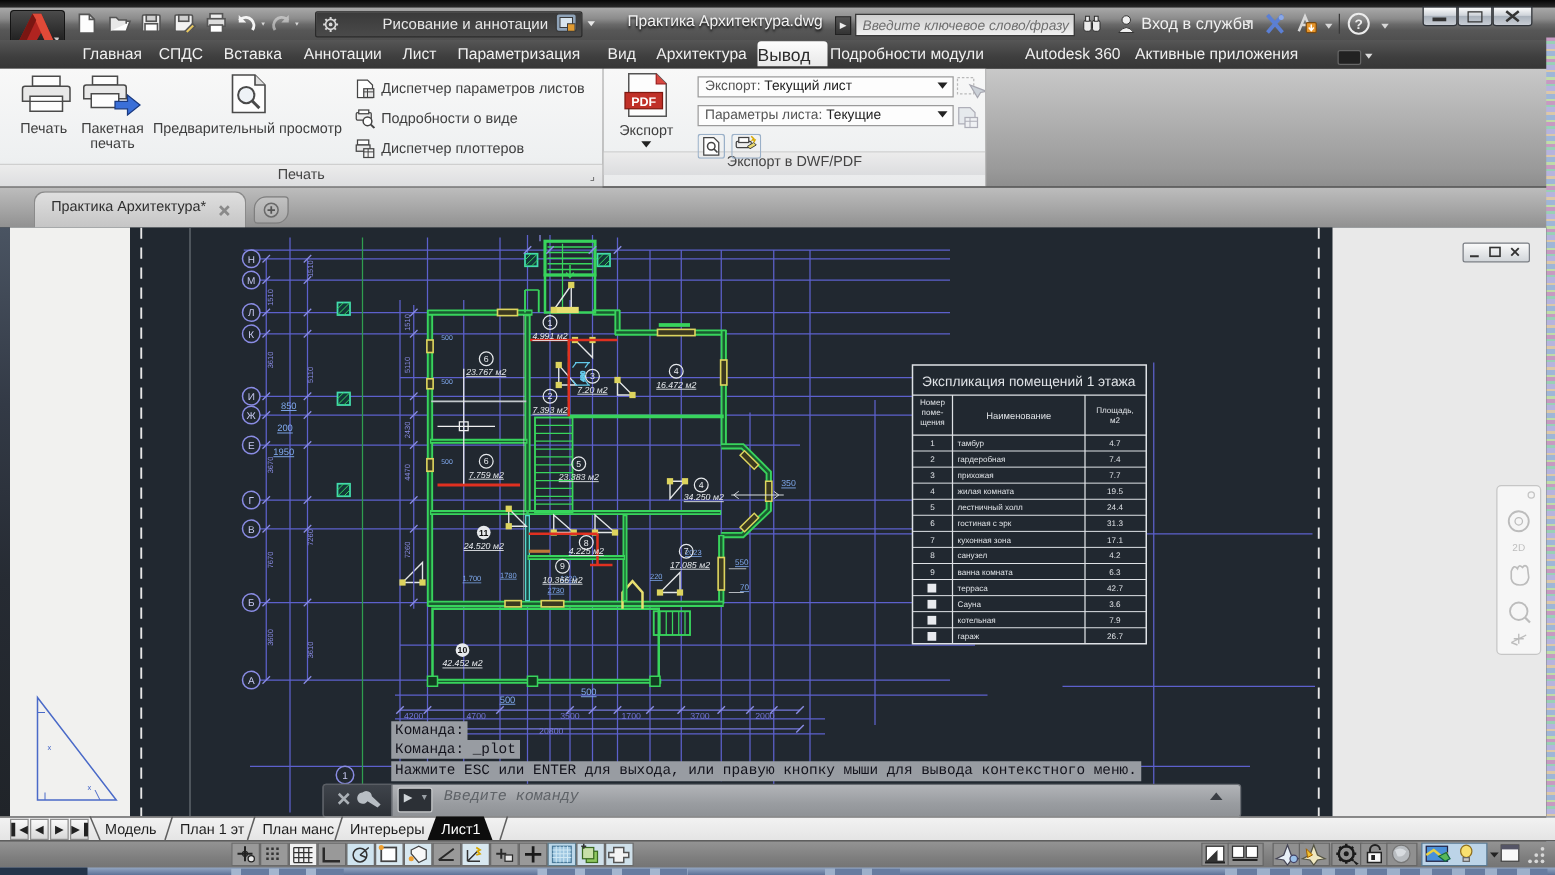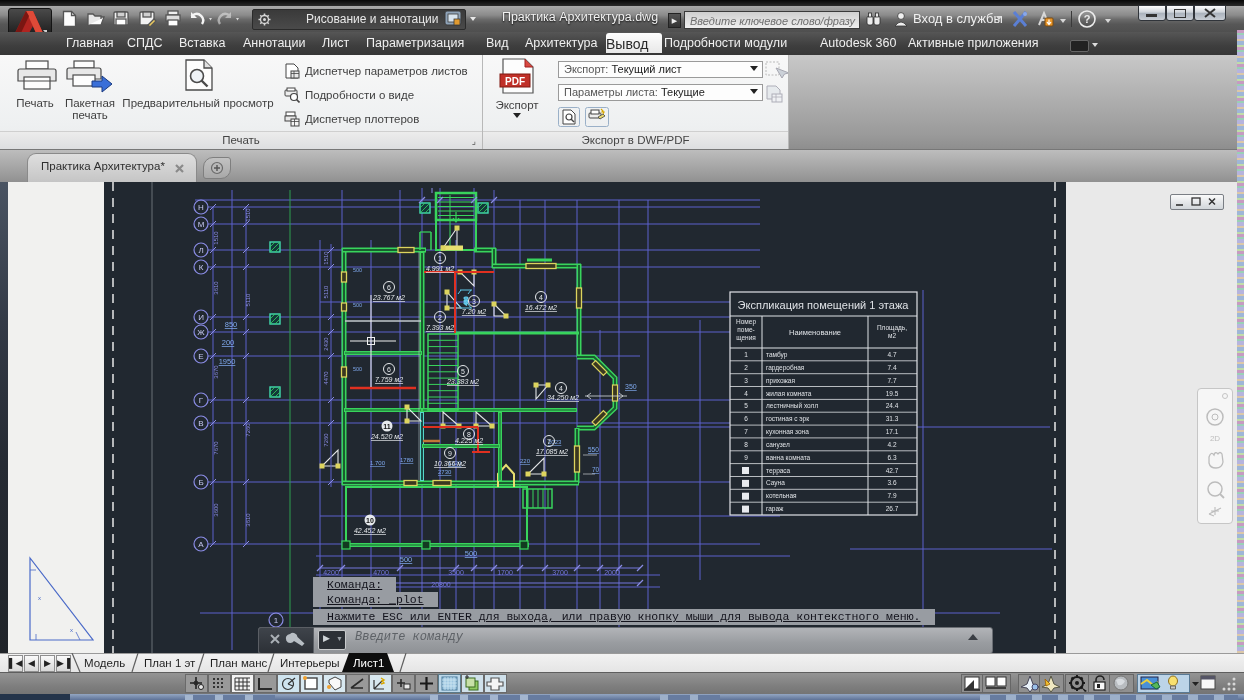--- a/index.html
+++ b/index.html
@@ -31,21 +31,21 @@
   #filebar{left:0;top:149px;width:1244px;height:33px;background:linear-gradient(#bdbdbd,#a2a2a2 60%,#8f8f8f);border-top:1px solid #777;}
   #ftab{left:27px;top:153px;width:168px;height:29px;background:linear-gradient(#dfdfdf,#c4c4c4);border:1px solid #8a8a8a;border-bottom:none;border-radius:9px 9px 0 0;color:#2f2f2f;font-size:11.5px;}
   #fplus{left:203px;top:157px;width:26px;height:20px;background:linear-gradient(#c2c2c2,#a8a8a8);border:1px solid #7f7f7f;border-radius:10px 3px 10px 3px;}
   
   #draw{left:0;top:182px;width:1244px;height:471px;background:#212830;}
   #ledge{left:0;top:182px;width:8px;height:471px;background:linear-gradient(180deg,#4a5462,#333a46 30%,#262b33 60%,#202429);}
   #paper{left:8px;top:182px;width:96px;height:471px;background:#f1f1ef;}
   #grayzone{left:1066px;top:182px;width:171px;height:471px;background:#e9e9e9;}
   #edgenoise{left:1237px;top:30px;width:7px;height:664px;background:repeating-linear-gradient(180deg,#c79ac2 0 3px,#9ad0b6 3px 5px,#b6b4de 5px 9px,#dcc8a8 9px 11px,#9fb6d8 11px 15px,#c0dca8 15px 17px);}
   
-  .cmdtxt{font-family:"Liberation Mono",monospace;font-size:11.5px;color:#13131c;background:#989ca2;line-height:15px;padding:0 14px;white-space:nowrap;text-decoration:underline;}
+  .cmdtxt{font-family:"Liberation Mono",monospace;font-size:11.5px;color:#13131c;background:#989ca2;line-height:15px;padding:0 3px;white-space:nowrap;}
   #cmdbar{left:258px;top:627px;width:733px;height:25px;background:linear-gradient(#b2b4b8,#999ca0 60%,#8f9296);border:1px solid #6a6e74;border-radius:3px;}#cmdbarL{left:258px;top:627px;width:54px;height:25px;background:linear-gradient(#3f444b,#2c3036);border:1px solid #5a5e64;border-radius:3px 0 0 3px;}
   
   #laybar{left:0;top:653px;width:1244px;height:19px;background:linear-gradient(#f2f2f2,#e4e4e4);border-top:1px solid #9a9a9a;}
   .navb{top:655px;width:13px;height:15px;background:linear-gradient(#fafafa,#d8d8d8);border:1px solid #8f8f8f;text-align:center;line-height:14px;font-size:9px;color:#222;}
   
   #statusbar{left:0;top:672px;width:1244px;height:22px;background:linear-gradient(#949494,#7e7e7e 60%,#737373);border-top:1px solid #5e5e5e;}
   #coords{left:6px;top:705px;width:176px;height:16px;background:#868686;border:1px solid #6a6a6a;border-top-color:#5a5a5a;box-shadow:inset 1px 1px 1px #6f6f6f;color:#15151c;font-size:11px;line-height:16px;text-align:center;}
   
   #taskstrip{left:0;top:694px;width:1244px;height:6px;background:linear-gradient(#93a6c2,#5e7398);}
 </style></head>
@@ -165,21 +165,21 @@
 <div class="abs mtab" style="left:820px">Autodesk 360</div>
 <div class="abs mtab" style="left:908px">Активные приложения</div>
 <div class="abs" style="left:1070px;top:40px;width:17px;height:10px;background:#222;border-radius:2px;border:1px solid #666;"></div>
 <div class="abs" style="left:1092px;top:43px;width:0;height:0;border-left:3.5px solid transparent;border-right:3.5px solid transparent;border-top:4px solid #ddd;"></div>
 
 <div class="abs" id="ribbon"></div>
 <div class="abs panel" style="left:0;width:482px;"></div>
 <div class="abs pfoot" style="left:0;top:131px;width:482px;">Печать<span style="position:absolute;right:6px;top:1px;font-size:9px;color:#555">⌟</span></div>
 <div class="abs psep" style="left:482px;"></div>
 <div class="abs panel" style="left:483px;width:305px;"></div>
-<div class="abs pfoot" style="left:483px;top:131px;width:305px;">Экспорт в DWF/PDF</div>
+<div class="abs pfoot" style="left:483px;top:121px;width:305px;">Экспорт в DWF/PDF</div>
 <div class="abs psep" style="left:788px;"></div>
 
 <svg class="ico" style="left:16px;top:59px" width="44" height="32" viewBox="0 0 44 32">
   <g fill="#f4f4f4" stroke="#4a4a4a" stroke-width="1.2">
     <rect x="10" y="2" width="22" height="8" fill="#fdfdfd"></rect>
     <path d="M4 10 h34 a2 2 0 0 1 2 2 v10 h-38 v-10 a2 2 0 0 1 2 -2 z" fill="#e8e8e8"></path>
     <rect x="8" y="18" width="26" height="12" fill="#fdfdfd"></rect>
     <path d="M8 22 h26" stroke-width="1"></path>
   </g>
 </svg>

